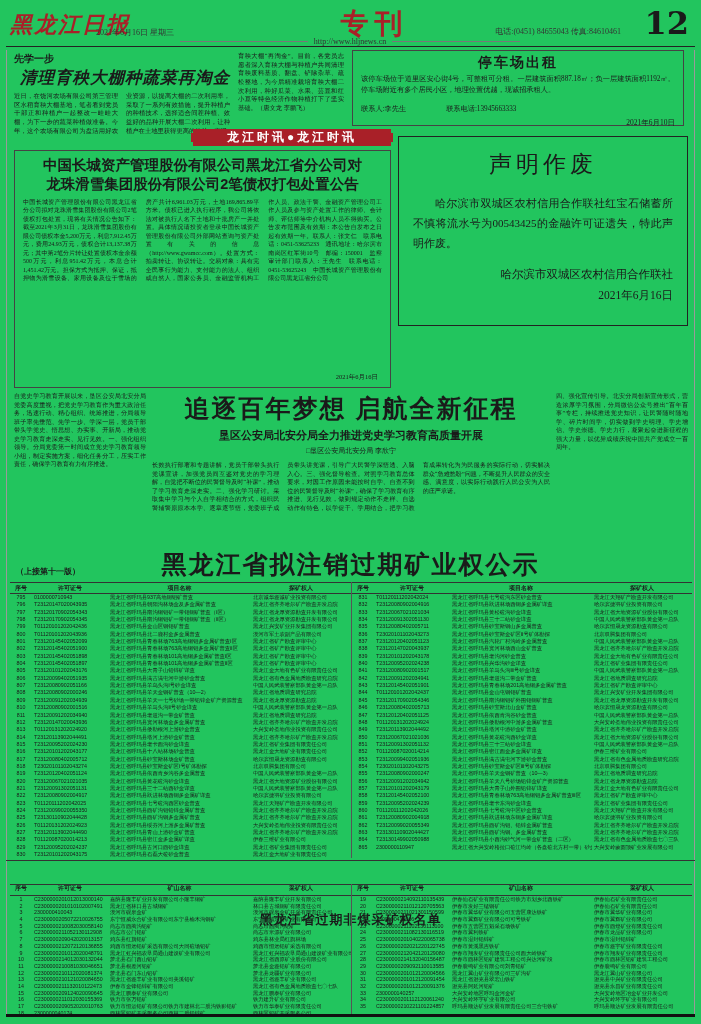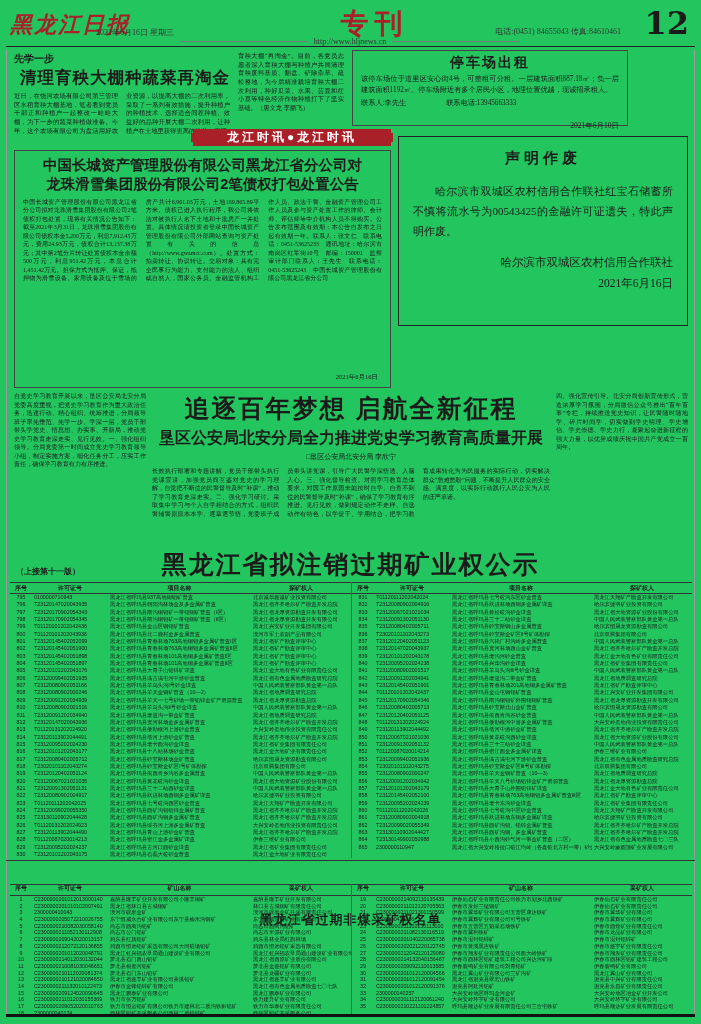--- a/index.html
+++ b/index.html
@@ -15,54 +15,54 @@
   .website{font-size:8px;color:#333;white-space:nowrap;}
   .hcontact{right:80px;top:26px;font-size:8px;color:#333;font-family:Liberation Serif, serif;}
   .pagenum{right:12px;top:4px;font-size:32px;font-weight:bold;font-family:"DejaVu Serif",serif;}
   .hrule{left:6px;right:6px;top:46px;border-top:1.6px solid #222;}
   .siderule{top:50px;bottom:10px;width:0;border-left:0.5px solid #999;}
   
   .farm{left:14px;top:52px;width:330px;height:76px;display:flex;}
   .farm-left{width:216px;}
   .farm-right{width:106px;margin-left:8px;}
   .kicker{font-size:10px;font-weight:bold;}
-  .farm-hl{font-size:16.5px;font-weight:bold;letter-spacing:1px;margin:1px 0 3px 6px;font-family:"Liberation Sans",sans-serif;}
+  .farm-hl{font-size:16.5px;font-weight:bold;letter-spacing:1px;margin:1px 0 3px 6px;font-family:"Liberation Sans",sans-serif;font-style:italic;}
   .tiny{font-size:6.3px;line-height:1.38;text-align:justify;}
   .cols2{column-count:2;column-gap:8px;height:44px;overflow:hidden;}
   .farm-right .tiny{height:70px;overflow:hidden;}
   .byline-r{text-align:right;font-size:6.3px;}
   
-  .ad{left:352px;top:50px;width:276px;height:76px;border:1px solid #444;box-sizing:border-box;padding:3px 8px;}
+  .ad{left:352px;top:50px;width:332px;height:76px;border:1px solid #444;box-sizing:border-box;padding:3px 8px;}
   .ad-title{text-align:center;font-size:14px;font-weight:bold;letter-spacing:2px;font-family:"Liberation Sans",sans-serif;}
   .ad-body{font-size:7.2px;line-height:1.5;text-align:justify;margin-top:2px;}
-  .ad-contact{display:flex;font-size:7.2px;margin-top:2px;}
+  .ad-contact{display:flex;font-size:7.2px;margin-top:8px;}
   .ad-contact span{margin-right:40px;}
-  .ad-date{text-align:right;font-size:7.5px;margin-top:13px;}
+  .ad-date{text-align:right;font-size:7.5px;margin-top:4px;}
   
   .banner{left:193px;top:129px;width:198px;height:17px;background:#a92028;color:#fff;
           font-size:12px;font-weight:bold;text-align:center;line-height:17px;letter-spacing:3px;
           font-family:"Liberation Sans",sans-serif;box-shadow:-6px 0 0 -4px #a92028,6px 0 0 -4px #a92028;}
   
   .notice{left:14px;top:150px;width:377px;height:238px;border:1px solid #444;box-sizing:border-box;padding:5px 8px;}
   .notice-hl{text-align:center;font-size:14.5px;font-weight:bold;line-height:1.3;font-family:"Liberation Sans",sans-serif;}
   .notice-body{margin-top:4px;column-count:3;column-gap:9px;font-size:6px;line-height:1.42;text-align:justify;height:178px;overflow:hidden;}
   .notice-date{position:absolute;right:12px;bottom:5px;font-size:6.5px;}
   
   .voidbox{left:398px;top:136px;width:290px;height:190px;border:1.5px solid #222;box-sizing:border-box;padding:8px 14px;}
-  .void-title{text-align:center;font-size:15px;font-weight:bold;letter-spacing:4px;margin-top:4px;font-family:"Liberation Sans",sans-serif;}
+  .void-title{text-align:center;font-size:23px;font-weight:normal;letter-spacing:4px;margin-top:4px;font-family:"Liberation Sans",sans-serif;}
   .void-body{margin-top:14px;font-size:11px;line-height:1.8;text-indent:2em;text-align:justify;}
   .void-sign{text-align:right;font-size:11.5px;margin-top:14px;}
   .void-date{text-align:right;font-size:11.5px;margin-top:6px;}
   
   .party{left:14px;top:392px;width:674px;height:168px;display:flex;}
   .p-col1{width:132px;margin-right:6px;}
   .p-mid{width:398px;}
   .p-col5{width:132px;margin-left:6px;}
   .p-hl{text-align:center;font-size:25px;font-weight:bold;letter-spacing:2px;font-family:"Liberation Sans",sans-serif;}
-  .p-sub{text-align:center;font-size:16px;font-weight:bold;margin-top:3px;font-family:"Liberation Sans",sans-serif;}
+  .p-sub{text-align:center;font-size:11px;font-weight:bold;margin-top:3px;font-family:"Liberation Sans",sans-serif;}
   .p-by{text-align:center;font-size:7px;margin-top:3px;}
   .p-body{margin-top:5px;column-count:3;column-gap:8px;font-size:6.1px;line-height:1.4;text-align:justify;height:108px;overflow:hidden;}
   .p-side{font-size:6.1px;line-height:1.4;text-align:justify;height:166px;overflow:hidden;}
   
   .contnote{left:16px;top:566px;font-size:8px;font-weight:bold;}
   .mtitle{left:0;right:0;top:548px;text-align:center;font-size:25px;font-weight:bold;letter-spacing:2px;font-family:"Liberation Sans",sans-serif;}
   .mtable{left:10px;top:582px;width:682px;display:flex;}
   .thalf{width:341px;box-sizing:border-box;}
   .thalf.rgt{border-left:0.5px solid #555;}
   .thead{display:flex;border-top:1px solid #333;border-bottom:1px solid #333;height:10px;}

